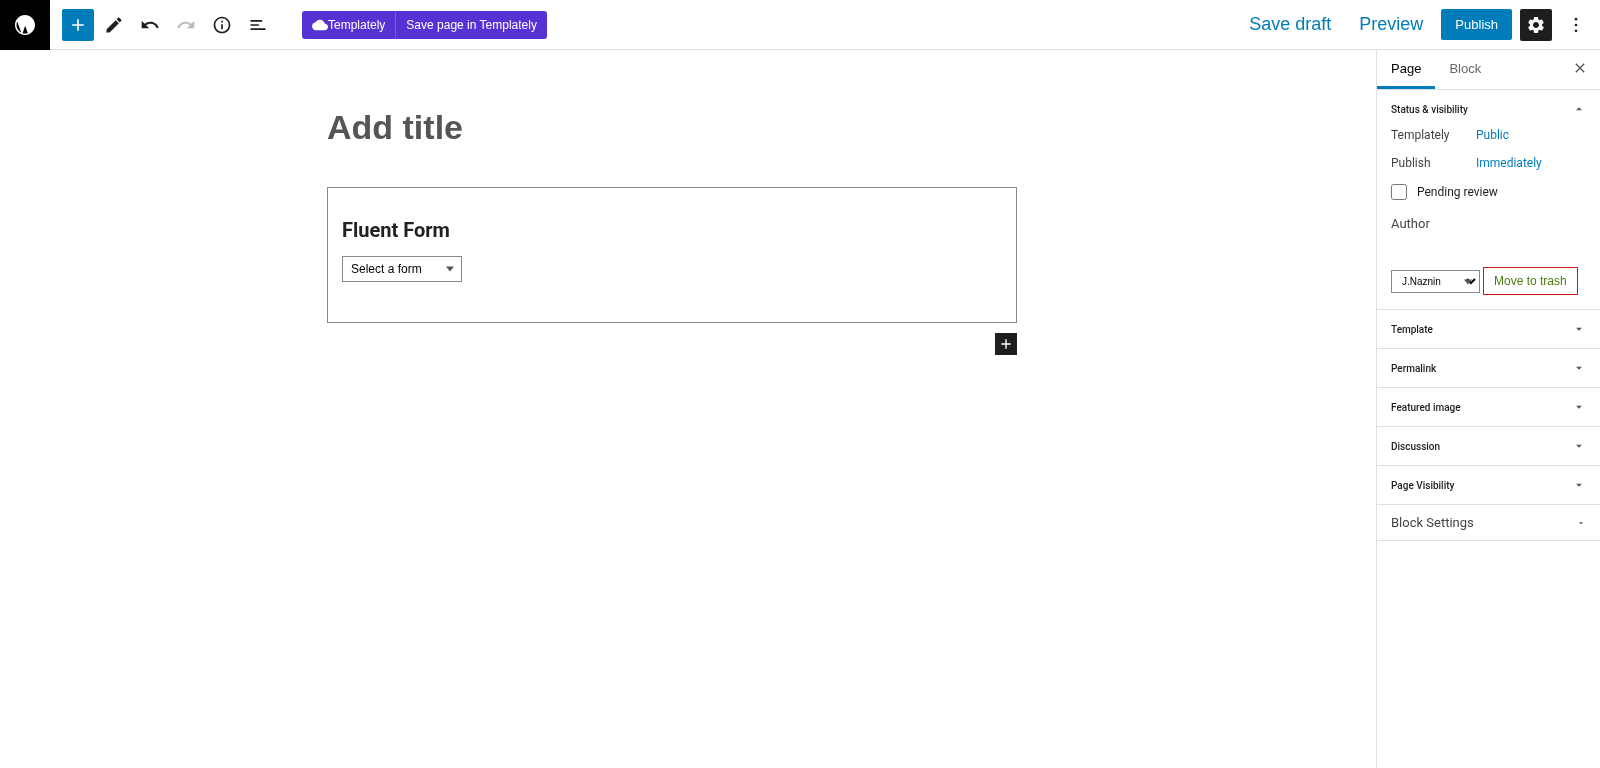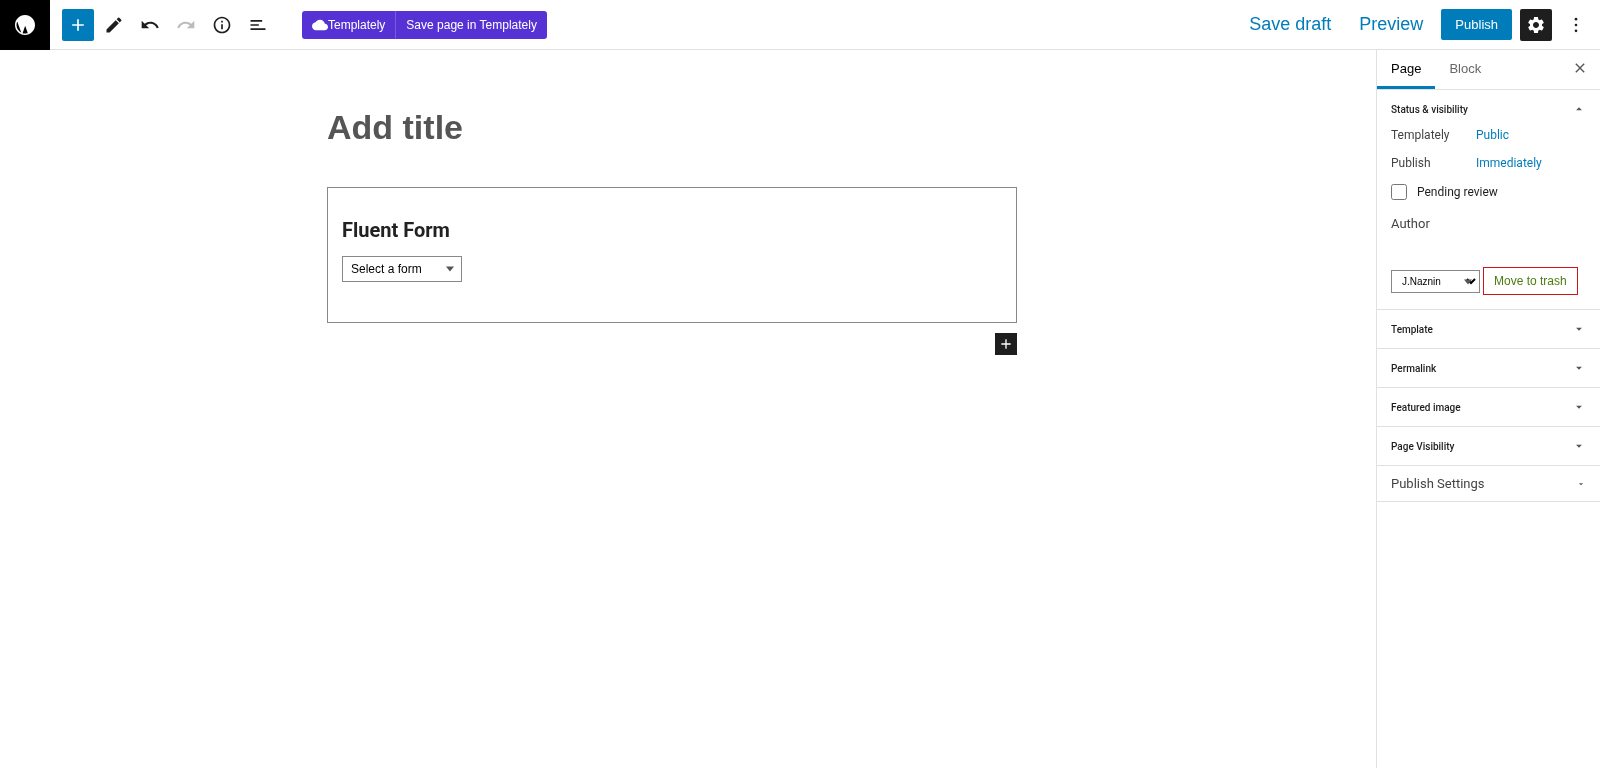--- a/index.html
+++ b/index.html
@@ -211,26 +211,34 @@
     <div class="panel">
       <div class="panel-header">
         <span>Featured image</span>
         <svg viewBox="0 0 24 24">
             <path d="M7 10l5 5 5-5z"></path>
           </svg>
       </div>
     </div>
     <div class="panel">
       <div class="panel-header">
+        <span>Discussion</span>
+        <svg viewBox="0 0 24 24">
+            <path d="M7 10l5 5 5-5z"></path>
+          </svg>
+      </div>
+    </div>
+    <div class="panel">
+      <div class="panel-header">
         <span>Page Visibility</span>
         <svg viewBox="0 0 24 24">
             <path d="M7 10l5 5 5-5z"></path>
           </svg>
       </div>
     </div>
     <div class="flexia">
-      <span>Publish Settings</span>
+      <span>Block Settings</span>
       <svg viewBox="0 0 24 24">
           <path d="M7 10l5 5 5-5z"></path>
         </svg>
     </div>
   </div>
 </div>
 
 </body></html>

